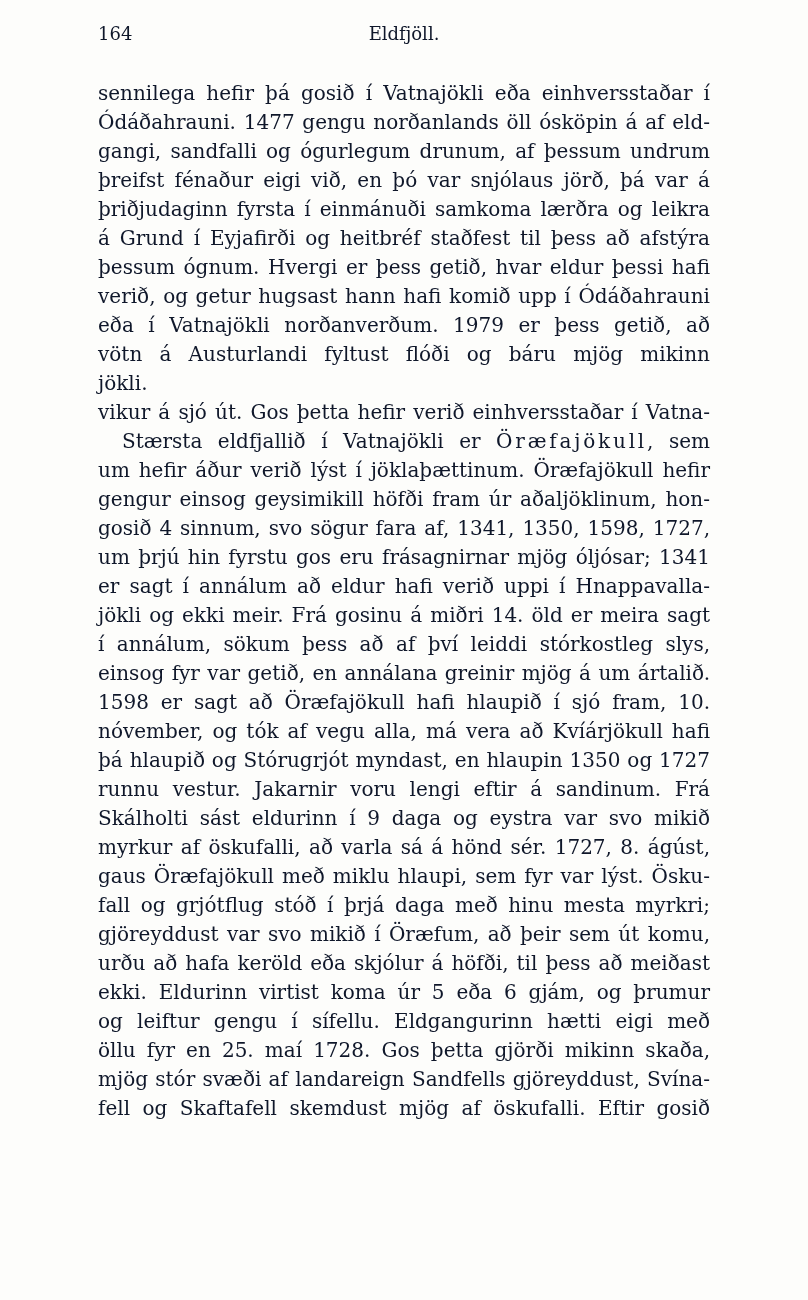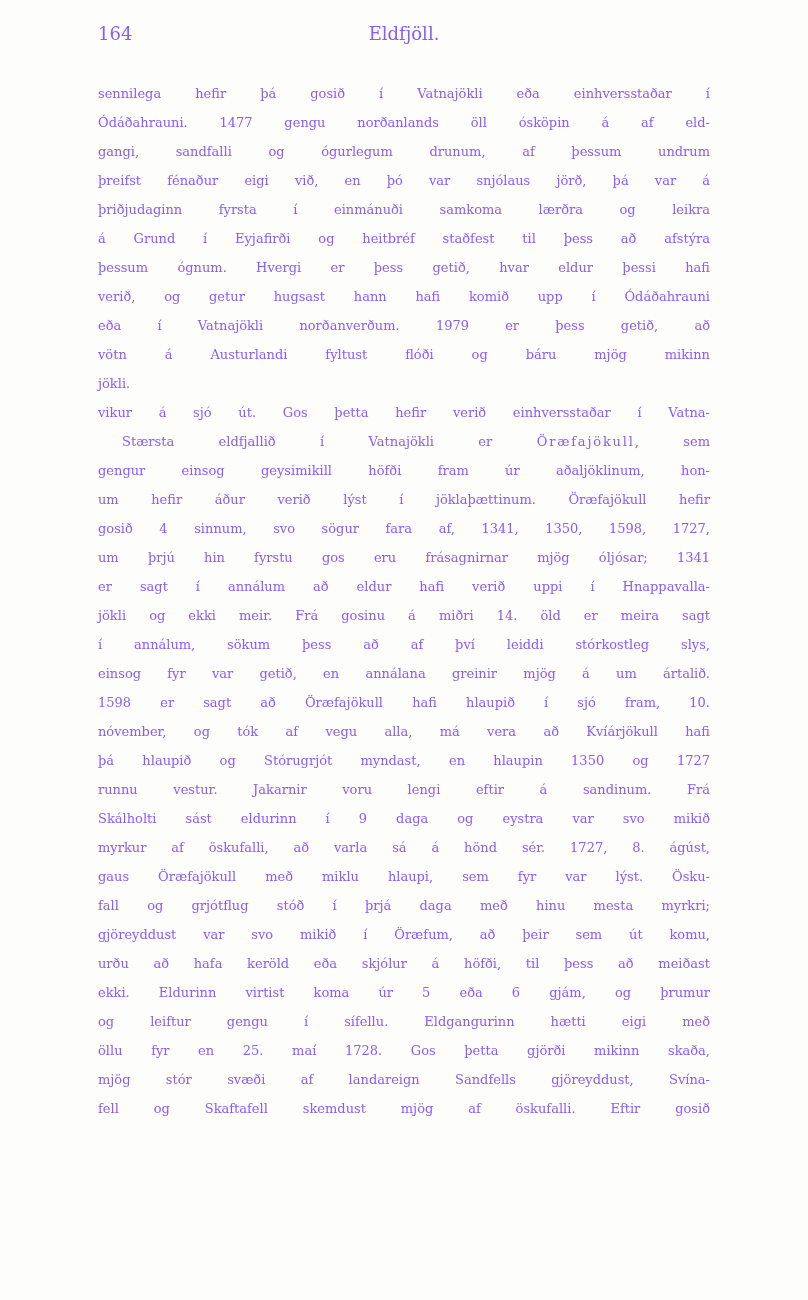--- a/index.html
+++ b/index.html
@@ -6,21 +6,21 @@
   body {
     width: 808px;
     height: 1300px;
     background: #f4f3f0;
     overflow: hidden;
   }
   .page {
     width: 808px;
     height: 1300px;
     background: #fdfdfb;
-    color: #8b5cf6;
+    color: #0f172a;
     font-family: "DejaVu Serif", "Liberation Serif", serif;
     box-sizing: border-box;
   }
   .text-block {
     width: 612px;
     margin: 0 auto;
     padding-top: 22px;
   }
   .header {
     position: relative;
@@ -28,21 +28,21 @@
     line-height: 24px;
     text-align: center;
     margin-bottom: 33px;
   }
   .page-num {
     position: absolute;
     left: 0;
     top: 0;
   }
   .body-text {
-    font-size: 13px;
+    font-size: 20px;
   }
   .line {
     line-height: 29px;
     text-align: justify;
     text-align-last: justify;
     white-space: nowrap;
   }
   .line.endpara {
     text-align-last: left;
   }
@@ -72,22 +72,22 @@
           <div class="line">á Grund í Eyjafirði og heitbréf staðfest til þess að afstýra</div>
           <div class="line">þessum ógnum. Hvergi er þess getið, hvar eldur þessi hafi</div>
           <div class="line">verið, og getur hugsast hann hafi komið upp í Ódáðahrauni</div>
           <div class="line">eða í Vatnajökli norðanverðum. 1979 er þess getið, að</div>
           <div class="line">vötn á Austurlandi fyltust flóði og báru mjög mikinn</div>
           <div class="line endpara">jökli.</div>
           <div class="line">vikur á sjó út. Gos þetta hefir verið einhversstaðar í Vatna-</div>
         </div>
         <div>
           <div class="line indent"><span>Stærsta eldfjallið í Vatnajökli er </span><span class="spaced">Öræfajökull</span><span>, sem</span></div>
+          <div class="line">um hefir áður verið lýst í jöklaþættinum. Öræfajökull hefir</div>
           <div class="line">gengur einsog geysimikill höfði fram úr aðaljöklinum, hon-</div>
-          <div class="line">um hefir áður verið lýst í jöklaþættinum. Öræfajökull hefir</div>
           <div class="line">gosið 4 sinnum, svo sögur fara af, 1341, 1350, 1598, 1727,</div>
           <div class="line">um þrjú hin fyrstu gos eru frásagnirnar mjög óljósar; 1341</div>
           <div class="line">er sagt í annálum að eldur hafi verið uppi í Hnappavalla-</div>
           <div class="line">jökli og ekki meir. Frá gosinu á miðri 14. öld er meira sagt</div>
           <div class="line">í annálum, sökum þess að af því leiddi stórkostleg slys,</div>
           <div class="line">einsog fyr var getið, en annálana greinir mjög á um ártalið.</div>
           <div class="line">1598 er sagt að Öræfajökull hafi hlaupið í sjó fram, 10.</div>
           <div class="line">nóvember, og tók af vegu alla, má vera að Kvíárjökull hafi</div>
           <div class="line">þá hlaupið og Stórugrjót myndast, en hlaupin 1350 og 1727</div>
           <div class="line">runnu vestur. Jakarnir voru lengi eftir á sandinum. Frá</div>

